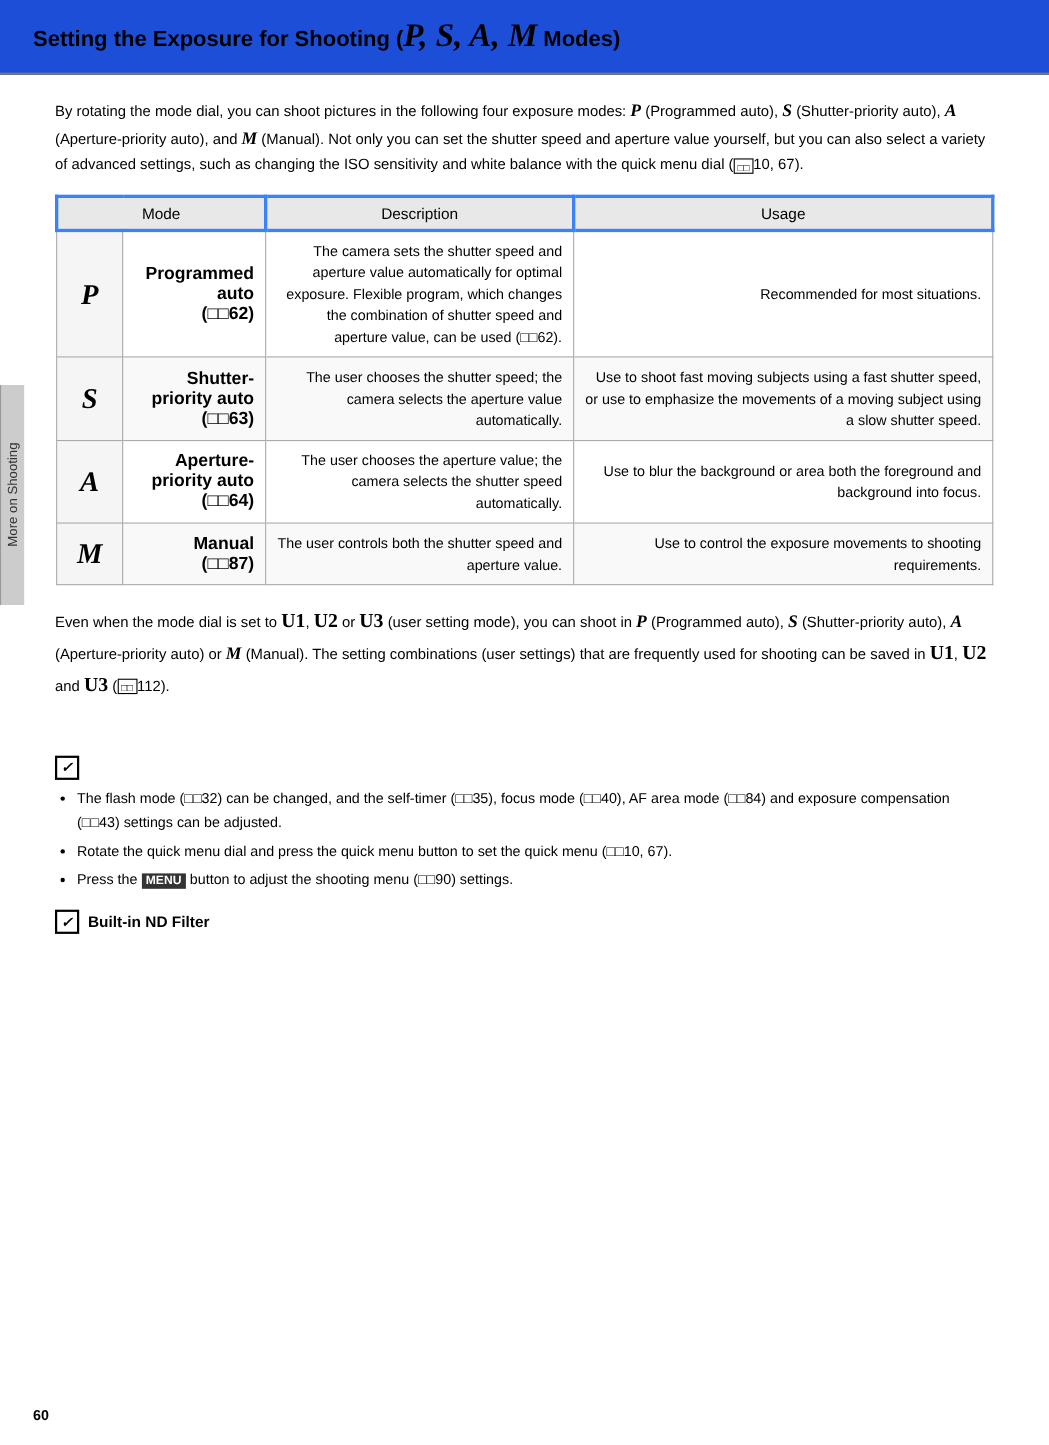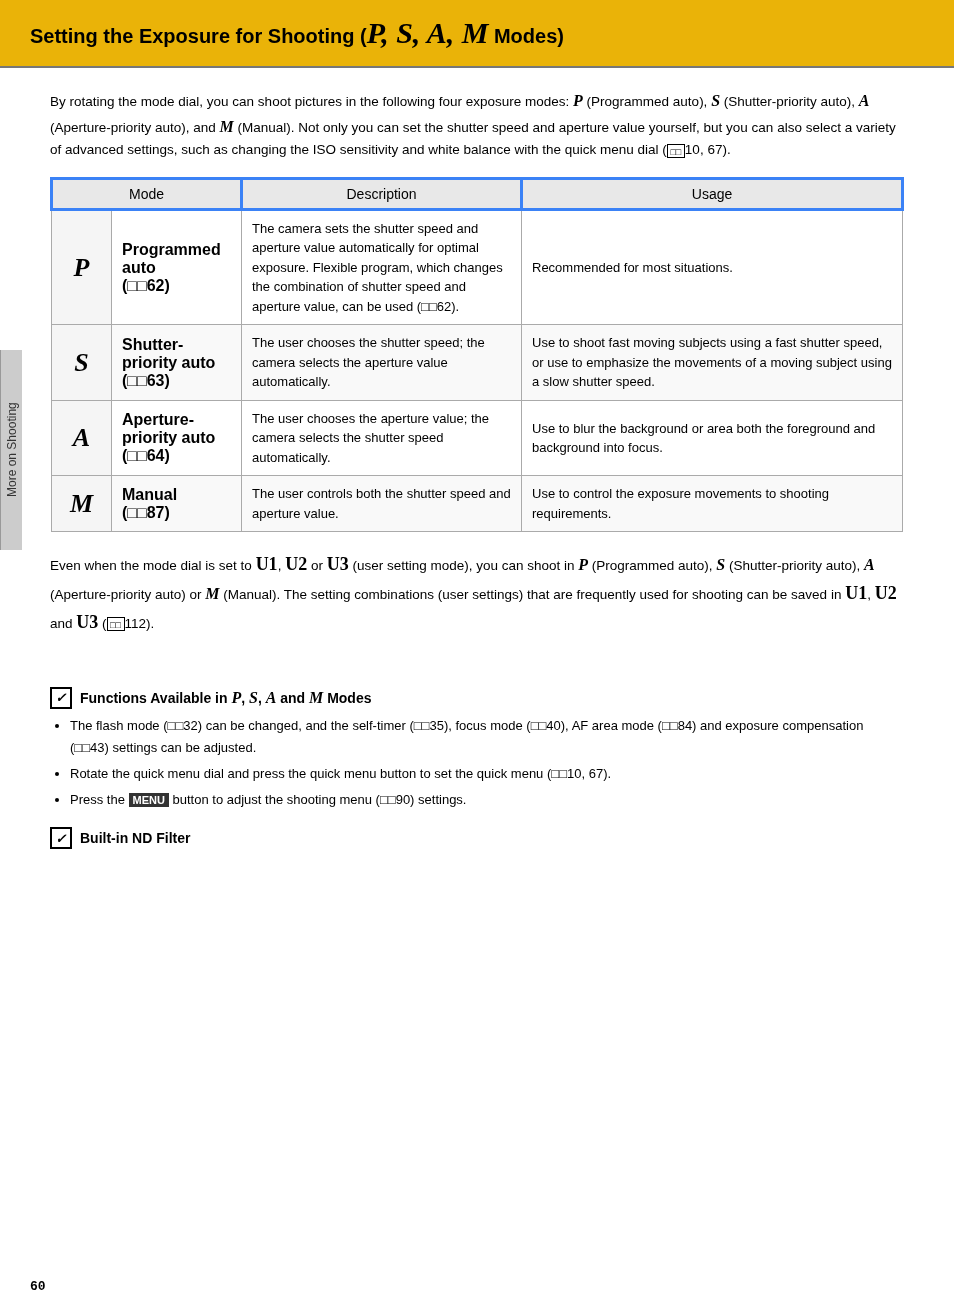--- a/index.html
+++ b/index.html
@@ -79,20 +79,21 @@
       background: #e8e8e8;
       padding: 6px 10px;
       text-align: center;
       font-weight: normal;
       font-size: 14px;
     }
     .modes-table td {
       border: 1px solid #aaa;
       padding: 8px 10px;
       vertical-align: middle;
+      text-align: right;
     }
     .modes-table .mode-cell {
       text-align: center;
       font-family: 'Times New Roman', serif;
       font-size: 26px;
       font-style: italic;
       font-weight: bold;
       width: 60px;
       background: #f5f5f5;
     }
@@ -172,26 +173,25 @@
       font-size: 11px;
       font-weight: bold;
     }
 
     .page-number {
       position: absolute;
       bottom: 20px;
       left: 30px;
       font-size: 13px;
       font-weight: bold;
-      font-family: Liberation Mono, monospace;
     }
 
     
     .page-header {
-      background: #eab308;
+      background: #1d4ed8;
       padding: 16px 30px;
       border-bottom: 2px solid #777;
     }
     .page-header-title {
       font-size: 20px;
       font-weight: bold;
       color: #000;
     }
 
     
@@ -318,23 +318,20 @@
       (<span class="book-icon">□□</span>112).
     </p>
 
     <div class="spacer"></div>
 
     <div class="note-section">
       <div class="note-header">
         <div class="note-icon">
             <em>✓</em>
           </div>
-        <strong>
-          Functions Available in <span class="ml">P</span>, <span class="ml">S</span>, <span class="ml">A</span> and <span class="ml">M</span> Modes
-        </strong>
       </div>
       <ul class="bullet-list">
         <li>The flash mode (□□32) can be changed, and the self-timer (□□35), focus mode (□□40), AF area mode (□□84) and exposure compensation (□□43) settings can be adjusted.</li>
         <li>Rotate the quick menu dial and press the quick menu button to set the quick menu (□□10, 67).</li>
         <li>Press the <span class="menu-btn">MENU</span> button to adjust the shooting menu (□□90) settings.</li>
       </ul>
     </div>
 
     <div class="note-section">
       <div class="note-header">

